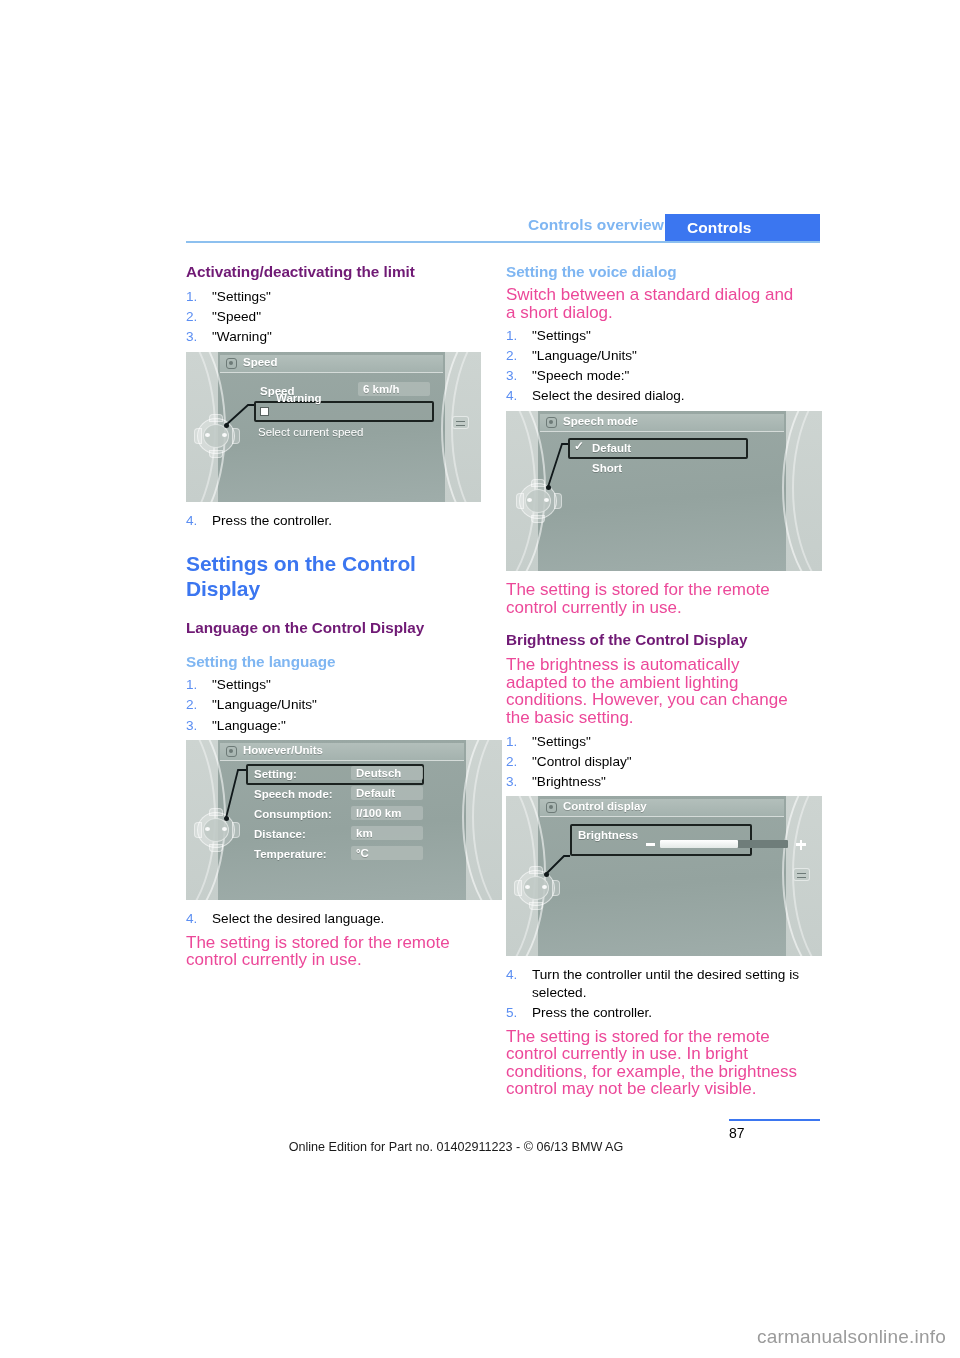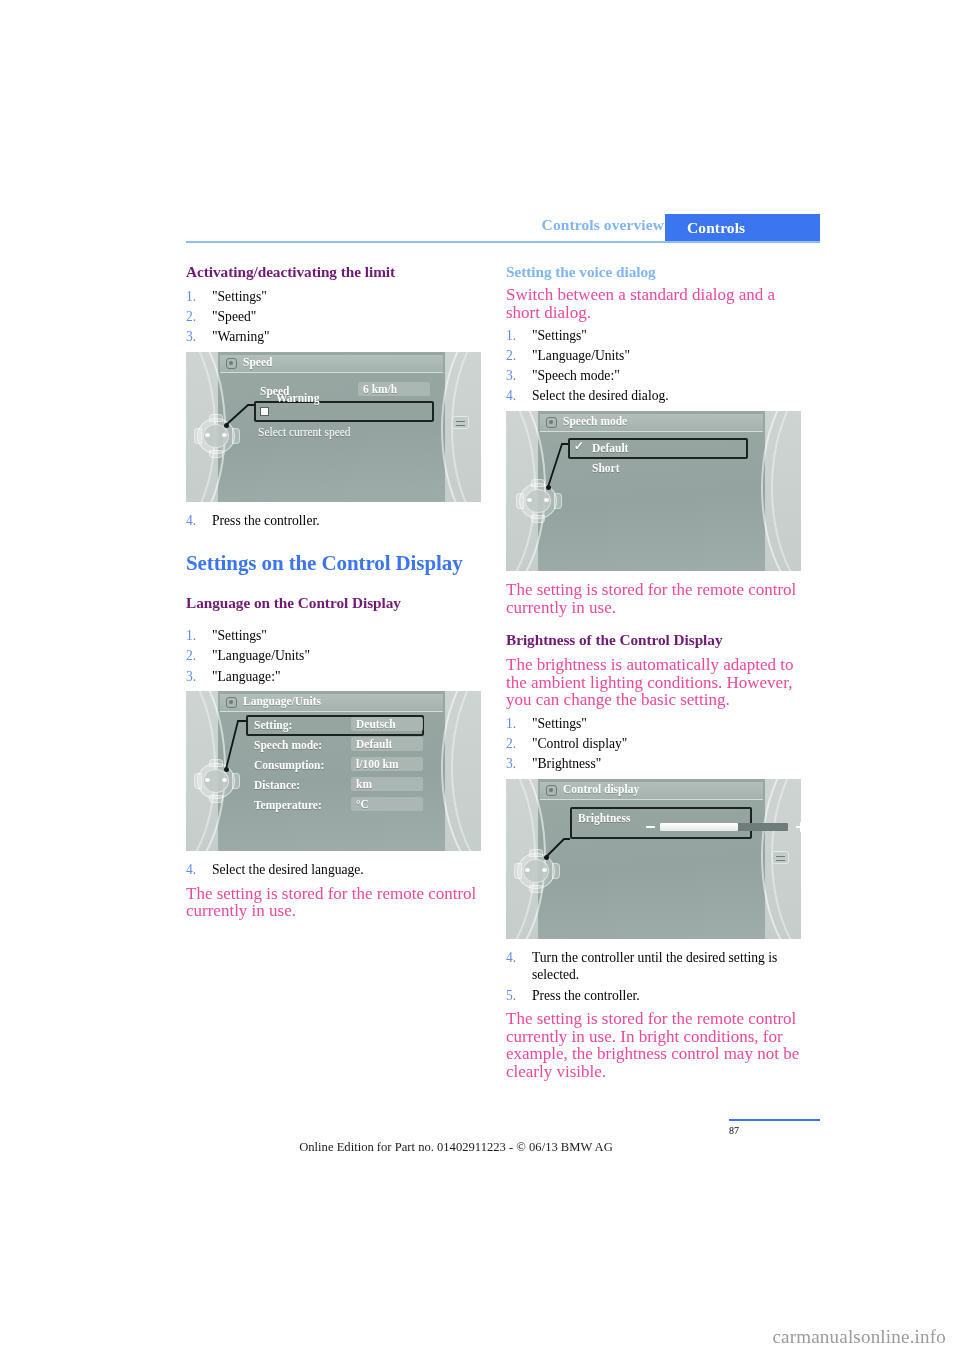--- a/index.html
+++ b/index.html
@@ -15,21 +15,20 @@
     -webkit-font-smoothing: antialiased;
   }
 
   .page {
     position: absolute;
     left: 0; top: 0;
     width: 960px;
     height: 1358px;
     background: #ffffff;
     overflow: hidden;
-    font-family: Liberation Serif, serif;
   }
 
   
   .header {
     position: absolute;
     left: 186px;
     top: 216px;
     width: 634px;
     height: 26px;
   }
@@ -135,21 +134,21 @@
 
   
   .idrive {
     position: relative;
     width: 295px;
     height: 150px;
     margin: 5px 0 10px 0;
     background: linear-gradient(180deg,#cdd4d1 0%, #c6cecb 100%);
     overflow: hidden;
   }
-  .idrive.tall { height: 160px; }
+  .idrive.tall { height: 160px; padding-left: 21px; }
   .idrive .panel {
     position: absolute;
     left: 32px; top: 0px; right: 36px; bottom: 0px;
     background: linear-gradient(175deg,#9aa8a4 0%, #94a39f 55%, #9fadaa 100%);
   }
   
   .idrive .bezel-l, .idrive .bezel-r {
     position: absolute;
     top: -10px;
     height: 180px;
@@ -364,21 +363,21 @@
     left: 729px;
     top: 1119px;
     width: 91px;
     height: 2px;
     background: #3b76f0;
   }
   .footer-page {
     position: absolute;
     left: 729px;
     top: 1125px;
-    font-size: 10px;
+    font-size: 14px;
     color: #000000;
   }
   .footer-note {
     position: absolute;
     left: 186px;
     top: 1140px;
     width: 540px;
     text-align: center;
     font-size: 12.6px;
     color: #1a1a1a;
@@ -466,41 +465,42 @@
     <div class="gap-md"></div>
 
     <div class="h1">Settings on the Control Display</div>
 
     <div class="gap-sm"></div>
 
     <div class="h2">Language on the Control Display</div>
 
     <div class="gap-sm"></div>
 
+    <div class="h3">Setting the language</div>
 
     <ol class="steps">
       <li><span class="num">1.</span><span>"Settings"</span></li>
       <li><span class="num">2.</span><span>"Language/Units"</span></li>
       <li><span class="num">3.</span><span>"Language:"</span></li>
     </ol>
 
     <div class="idrive tall">
       <div class="panel"></div>
       <div class="bezel-l">
         <div class="arc a1"></div>
         <div class="arc a2"></div>
       </div>
       <div class="bezel-r">
         <div class="arc b1"></div>
         <div class="arc b2"></div>
       </div>
 
       <div class="titlebar">
         <div class="tb-icon"></div>
-        <div class="tb-text">Language/Units</div>
+        <div class="tb-text">However/Units</div>
       </div>
 
       <div class="selbox" style="left:60px; top:24px; width:178px; height:21px;"></div>
 
       <div class="row" style="left:68px; top:28px;">Setting:</div>
       <div class="valuebox" style="left:165px; top:26px; width:72px;">Deutsch</div>
 
       <div class="row" style="left:68px; top:48px;">Speech mode:</div>
       <div class="valuebox" style="left:165px; top:46px; width:72px;">Default</div>
 

